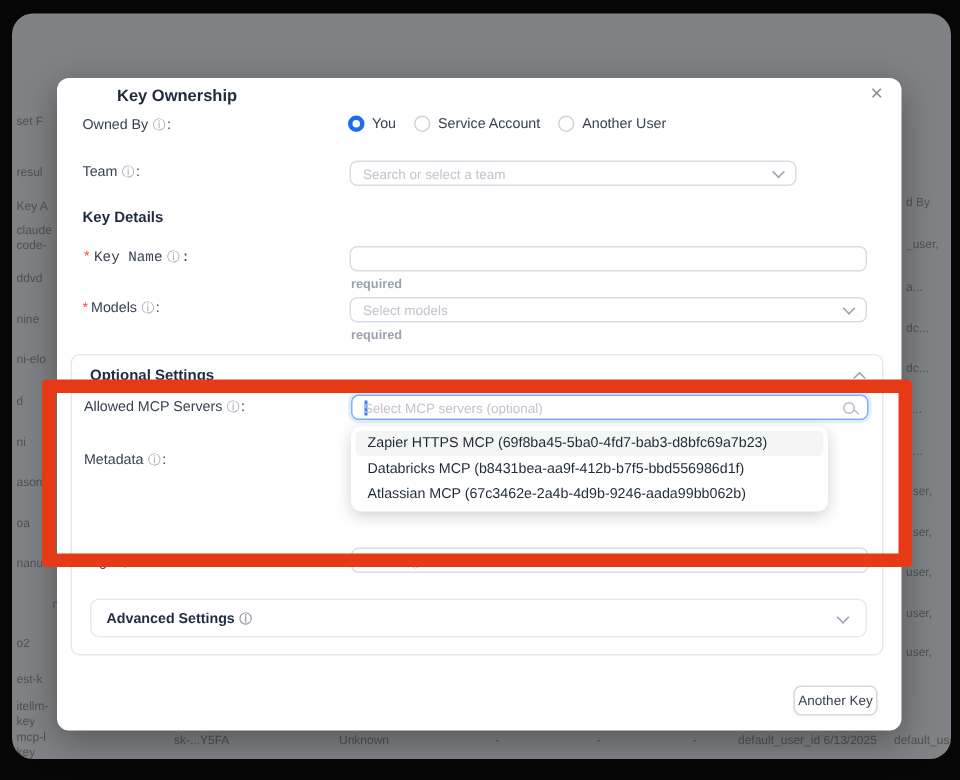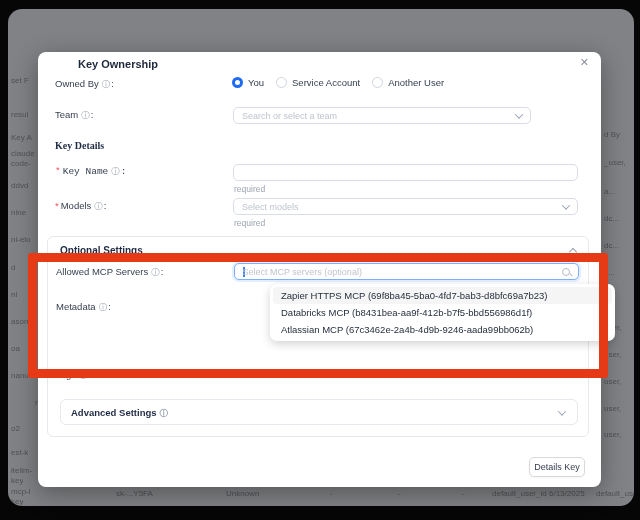--- a/index.html
+++ b/index.html
@@ -61,42 +61,42 @@
     right:-3px;bottom:-1px;transform:rotate(45deg);
   }
 
   
   .radio-row{position:absolute;display:flex;align-items:center;column-gap:12px;}
   .radio-item{display:flex;align-items:center;column-gap:5px;cursor:pointer;}
   .radio{box-sizing:border-box;width:11px;height:11px;border-radius:50%;background:#fff;border:1px solid #cfd4dc;flex:none;}
   .radio.sel{border:3.5px solid #1f6bf5;}
   .radio-lbl{font-size:9.5px;color:#374151;}
 
-  .hint{position:absolute;font-size:8.5px;color:#9ca3af;}
+  .hint{position:absolute;font-size:8.5px;color:#9ca3af;font-weight:bold;}
 
   
   .panel{
     position:absolute;left:9px;top:184px;width:542px;height:201px;
     box-sizing:border-box;border:1px solid #e6e9ee;border-radius:6px;background:#fff;
   }
   .panel-h{position:absolute;left:12px;top:8px;font-size:10px;font-weight:700;color:#1f2a44;text-align:right;}
   .panel .chev-pos{position:absolute;right:12px;top:12px;}
 
   .inner-panel{
     position:absolute;left:12px;top:162px;width:518px;height:26px;
     box-sizing:border-box;border:1px solid #e6e9ee;border-radius:6px;background:#fff;
   }
   .inner-panel .ip-lbl{position:absolute;left:10px;top:7px;font-size:9.5px;font-weight:700;color:#1f2a44;}
   .inner-panel .chev-pos{position:absolute;right:12px;top:10px;}
 
   
   .dropdown{
-    position:absolute;left:186px;top:47px;width:345px;box-sizing:border-box;
+    position:absolute;left:186px;top:47px;width:318px;box-sizing:border-box;
     background:#fff;border-radius:7px;box-shadow:0 3px 10px rgba(0,0,0,.18);
-    padding:3px;z-index:10;margin-left:36px;
+    padding:3px;z-index:10;
   }
   .dd-item{
     font-size:9.5px;color:#1f2937;line-height:17px;height:17px;
     padding:0 8px;border-radius:4px;white-space:nowrap;overflow:hidden;cursor:pointer;
   }
   .dd-item.active{background:#f5f5f5;}
 
   .create-btn{
     position:absolute;left:491px;top:405px;width:56px;height:20px;
     box-sizing:border-box;border:1px solid #d9d9d9;border-radius:5px;background:#fff;
@@ -181,21 +181,21 @@
   </div>
 
   <div class="lbl" style="left:17px;top:57px;">
     <span>Team</span><span class="info">ⓘ</span><span>:</span>
   </div>
   <div class="ctl" style="left:195px;top:55px;width:298px;">
     <span class="ph">Search or select a team</span>
     <span class="chev down"></span>
   </div>
 
-  <div class="section-h" style="left:17px;top:88px;font-family:Liberation Serif, serif;">Key Details</div>
+  <div class="section-h" style="left:17px;top:88px;">Key Details</div>
 
   <div class="lbl" style="left:17px;top:114px;font-family:Liberation Mono, monospace;">
     <span class="req">*</span><span>Key Name</span><span class="info">ⓘ</span><span>:</span>
   </div>
   <div class="ctl" style="left:195px;top:112px;width:345px;">
     <span class="ph"></span>
   </div>
   <div class="hint" style="left:196px;top:132px;">required</div>
 
   <div class="lbl" style="left:17px;top:148px;">
@@ -225,26 +225,30 @@
       <div class="dd-item">Databricks MCP (b8431bea-aa9f-412b-b7f5-bbd556986d1f)</div>
       <div class="dd-item">Atlassian MCP (67c3462e-2a4b-4d9b-9246-aada99bb062b)</div>
     </div>
 
     <div class="lbl" style="left:8px;top:64px;">
       <span>Metadata</span><span class="info">ⓘ</span><span>:</span>
     </div>
 
     <div class="lbl" style="left:8px;top:132px;">
       <span>Tags</span><span class="info">ⓘ</span><span>:</span>
+    </div>
+    <div class="ctl" style="left:186px;top:128px;width:345px;">
+      <span class="ph">Enter tags</span>
+      <span class="chev down"></span>
     </div>
 
     <div class="inner-panel">
       <span class="ip-lbl">
         <span>Advanced Settings</span><span class="info">ⓘ</span>
       </span>
       <span class="chev down chev-pos"></span>
     </div>
   </div>
 
-  <div class="create-btn">Details Key</div>
+  <div class="create-btn">Another Key</div>
 </div>
 
 <div class="annotation"></div>
 
 </body></html>

